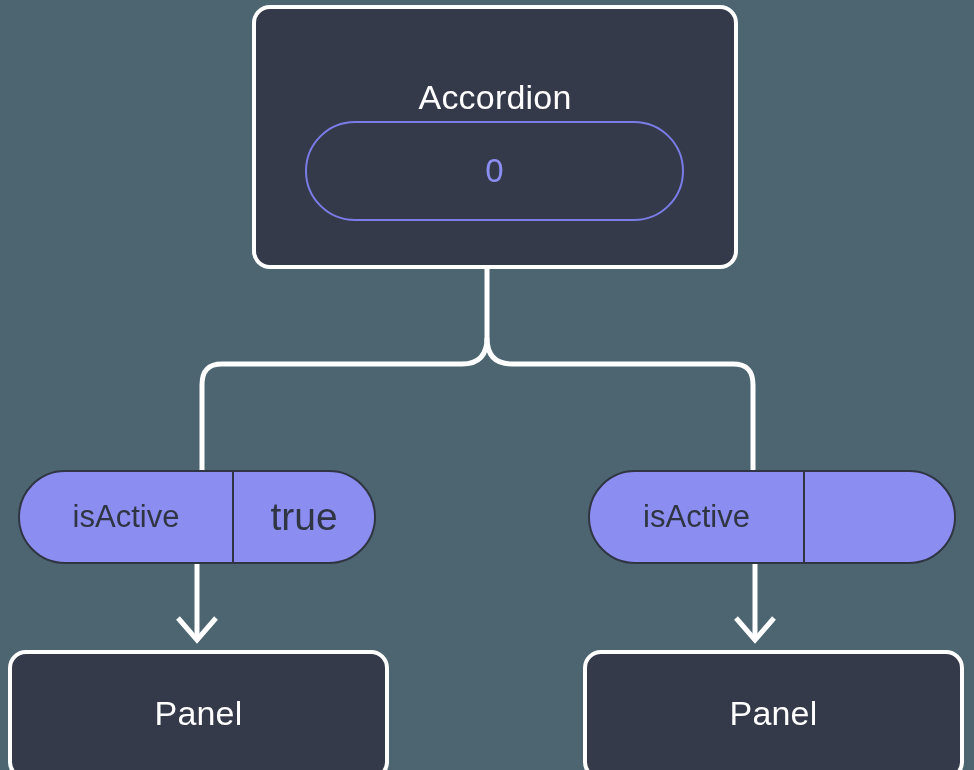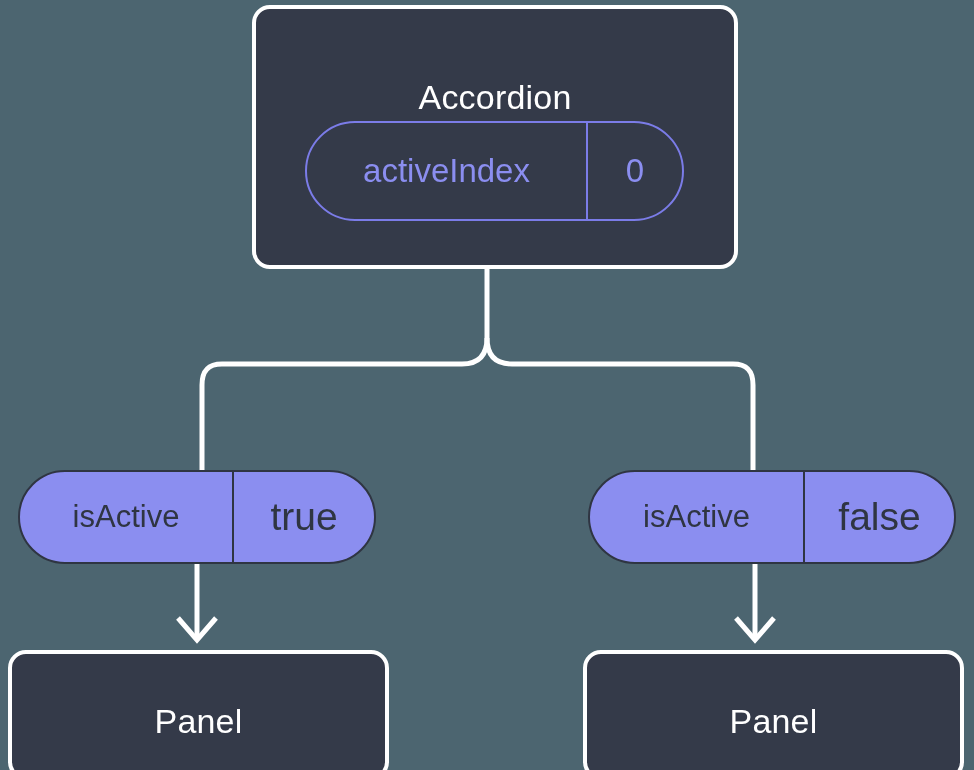--- a/index.html
+++ b/index.html
@@ -63,21 +63,21 @@
 
   
   .panel-node {
     top: 650px;
     width: 381px;
     height: 130px;
   }
   #panel-node-left  { left: 8px; }
   #panel-node-right { left: 583px; }
   .panel-node .node-title {
-    top: 48px;
+    top: 40px;
   }
 
   
   .pill {
     position: absolute;
     box-sizing: border-box;
     display: flex;
     align-items: stretch;
     border-radius: 999px;
     z-index: 3;
@@ -157,32 +157,30 @@
 
     <path d="M 755 563 L 755 640" stroke="#ffffff" stroke-width="5"></path>
     <path d="M 736 618 L 755 640 L 774 618" stroke="#ffffff" stroke-width="5" stroke-linecap="butt" stroke-linejoin="miter" fill="none"></path>
   </svg>
 
   <div id="accordion-node" class="node-box">
     <div class="node-title">Accordion</div>
   </div>
 
   <div id="state-pill" class="pill">
-    <div class="pill-key">activeIndex</div>
     <div class="pill-val">0</div>
   </div>
 
   <div id="prop-pill-left" class="pill prop-pill">
     <div class="pill-key">isActive</div>
     <div class="pill-val">true</div>
   </div>
 
   <div id="prop-pill-right" class="pill prop-pill">
     <div class="pill-key">isActive</div>
-    <div class="pill-val">false</div>
   </div>
 
   <div id="panel-node-left" class="node-box panel-node">
     <div class="node-title">Panel</div>
   </div>
 
   <div id="panel-node-right" class="node-box panel-node">
     <div class="node-title">Panel</div>
   </div>
 

